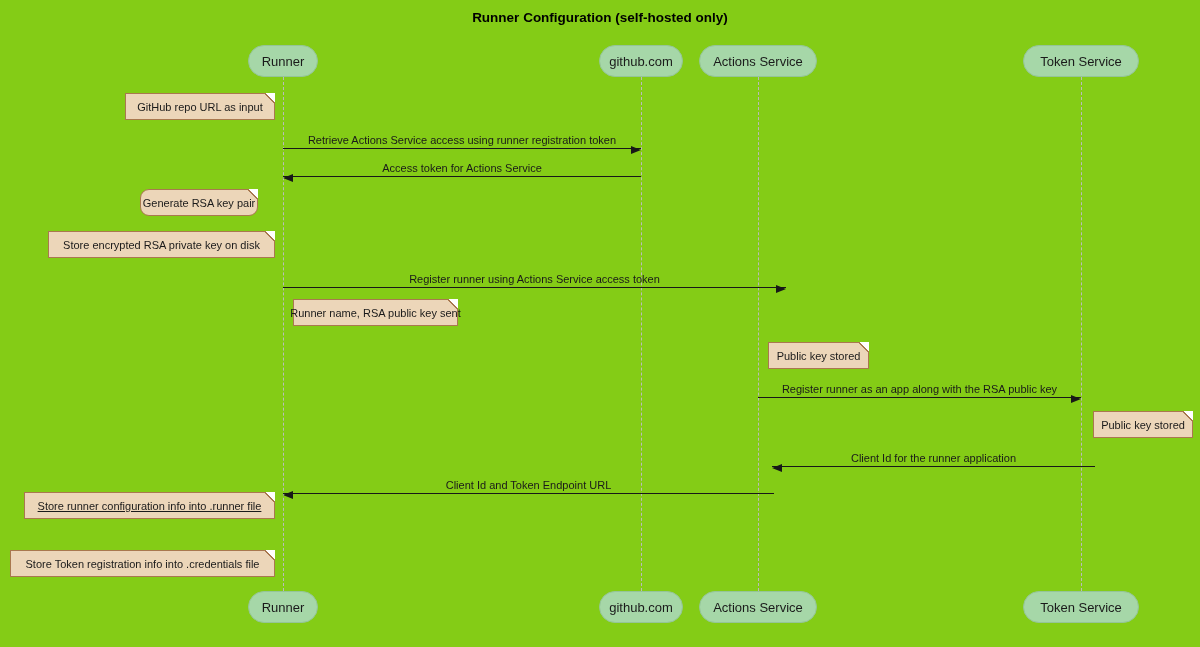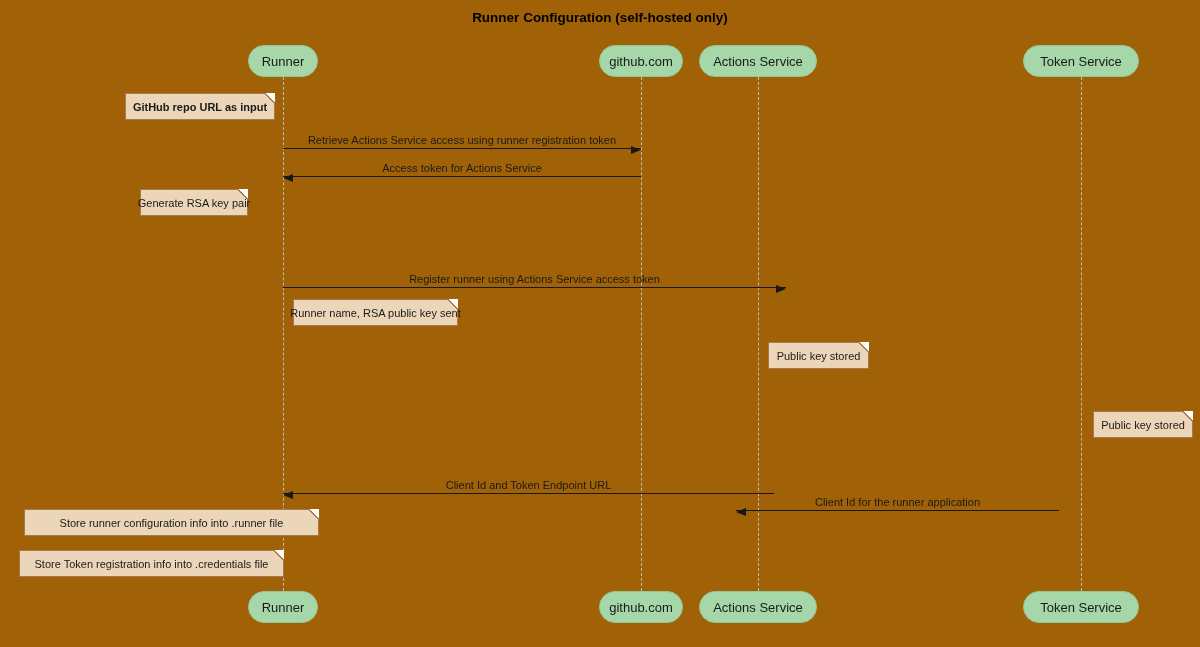--- a/index.html
+++ b/index.html
@@ -1,17 +1,17 @@
 <!DOCTYPE html>
 <html><head>
 <meta charset="utf-8">
 <style>
   html,body{margin:0;padding:0;background:#ffffff;}
   #canvas{
-    position:relative;width:1200px;height:647px;background:#a16207;overflow:hidden;
+    position:relative;width:1200px;height:647px;background:#84cc16;overflow:hidden;
     font-family:"Liberation Sans","DejaVu Sans",sans-serif;color:#111111;
   }
   .title{
     position:absolute;top:10px;left:0;width:1200px;text-align:center;
     font-size:13.5px;font-weight:bold;color:#000000;
   }
   .lifeline{
     position:absolute;width:0;border-left:1px dashed #bbbbbb;top:77px;height:514px;
   }
   .participant{
@@ -79,34 +79,40 @@
     <div class="msg-line"></div>
     <div class="arrowhead right"></div>
   </div>
 
   <div class="message" style="left:283px;top:270px;width:475px;padding-left:28px;">
     <div class="msg-label">Register runner using Actions Service access token</div>
     <div class="msg-line"></div>
     <div class="arrowhead right"></div>
   </div>
 
+  <div class="message" style="left:758px;top:380px;width:323px;">
+    <div class="msg-label">Register runner as an app along with the RSA public key</div>
+    <div class="msg-line"></div>
+    <div class="arrowhead right"></div>
+  </div>
 
-  <div class="message" style="left:736px;top:449px;width:323px;margin-top:44px;">
+  <div class="message" style="left:772px;top:449px;width:323px;">
     <div class="msg-label">Client Id for the runner application</div>
     <div class="msg-line"></div>
     <div class="arrowhead left"></div>
   </div>
 
   <div class="message" style="left:283px;top:476px;width:475px;padding-left:16px;">
     <div class="msg-label">Client Id and Token Endpoint URL</div>
     <div class="msg-line"></div>
     <div class="arrowhead left"></div>
   </div>
 
-  <div class="note" style="left:125px;top:93px;width:150px;font-weight:bold;">GitHub repo URL as input</div>
-  <div class="note" style="left:140px;top:189px;width:108px;">Generate RSA key pair</div>
+  <div class="note" style="left:125px;top:93px;width:150px;">GitHub repo URL as input</div>
+  <div class="note" style="left:140px;top:189px;width:118px;border-radius:9px;">Generate RSA key pair</div>
+  <div class="note" style="left:48px;top:231px;width:227px;">Store encrypted RSA private key on disk</div>
   <div class="note" style="left:293px;top:299px;width:165px;">Runner name, RSA public key sent</div>
   <div class="note" style="left:768px;top:342px;width:101px;">Public key stored</div>
   <div class="note" style="left:1093px;top:411px;width:100px;">Public key stored</div>
-  <div class="note" style="left:24px;top:509px;width:295px;">Store runner configuration info into .runner file</div>
-  <div class="note" style="left:10px;top:550px;width:265px;margin-left:9px;">Store Token registration info into .credentials file</div>
+  <div class="note" style="left:24px;top:492px;width:251px;text-decoration:underline;">Store runner configuration info into .runner file</div>
+  <div class="note" style="left:10px;top:550px;width:265px;">Store Token registration info into .credentials file</div>
 
 </div>
 
 </body></html>

